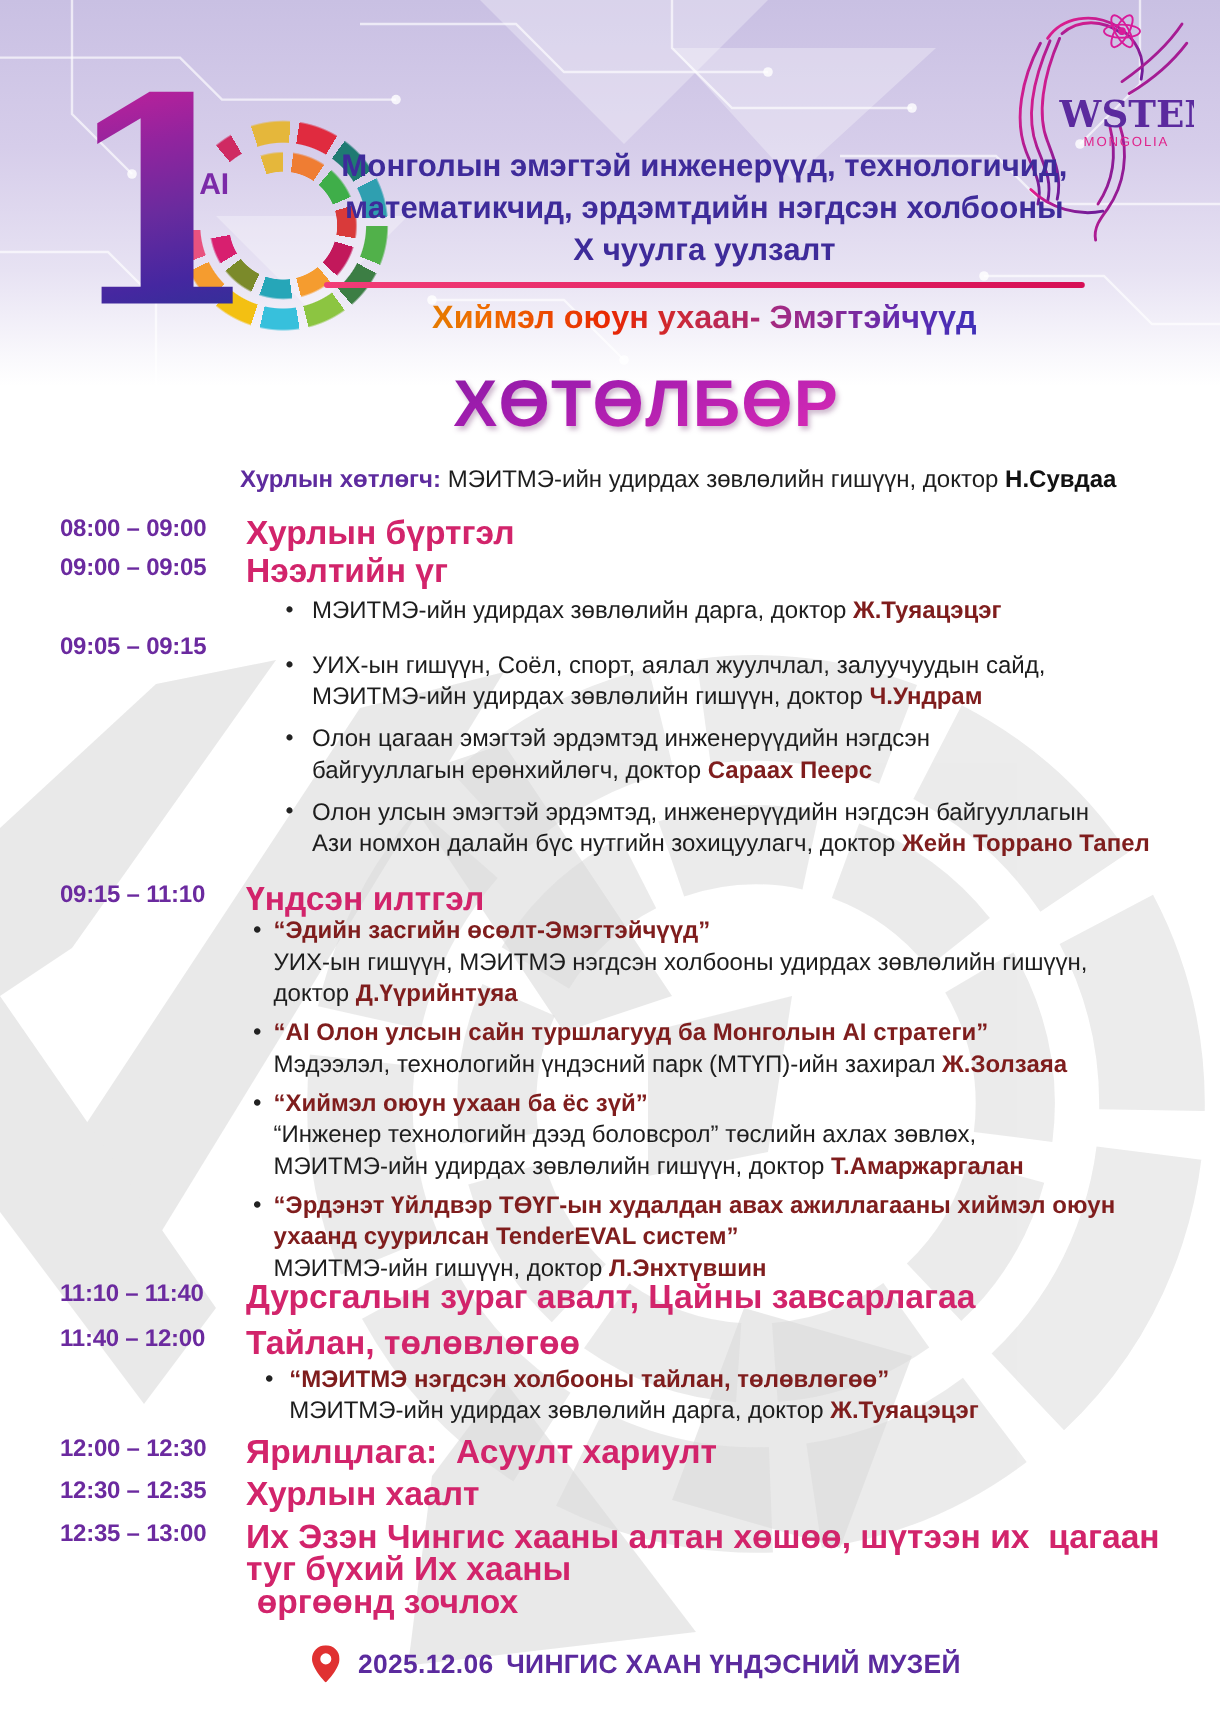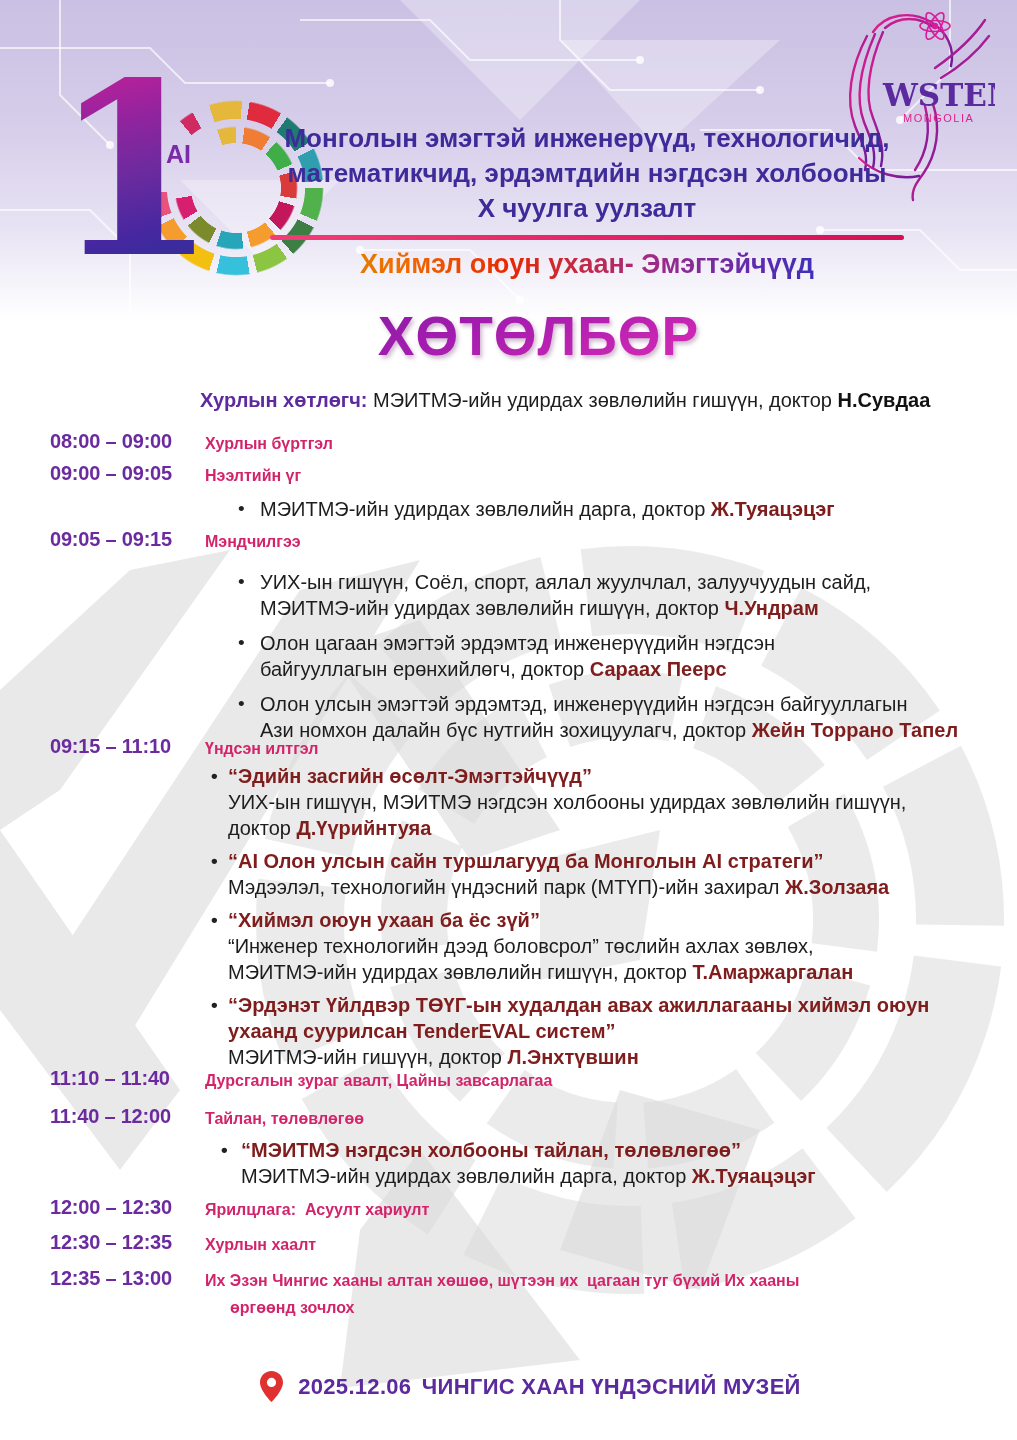--- a/index.html
+++ b/index.html
@@ -61,22 +61,22 @@
         filter:drop-shadow(2px 3px 2px rgba(90,20,90,.30));}
   .mod{position:absolute;left:200px;top:389px;font-size:20px;color:#1d1d1d;z-index:3;white-space:nowrap;}
   .mod .lbl{color:#5e2b9e;font-weight:bold;}
   .mod b{color:#111;}
 
   
   .content{position:absolute;left:0;top:0;width:1017px;height:1440px;z-index:2;}
   .row{position:absolute;left:0;width:1017px;}
   .time{position:absolute;left:50px;top:0;font-size:20px;font-weight:bold;color:#6b2a9f;letter-spacing:-.2px;white-space:nowrap;}
   .rbody{position:absolute;left:205px;top:0;width:780px;}
-  .rtitle{font-size:16px;line-height:27px;font-weight:bold;color:#d2246b;}
-  .rtitle.cont{margin-left:25px;}
+  .rtitle{font-size:28px;line-height:27px;font-weight:bold;color:#d2246b;}
+  .rtitle.cont{margin-left:9px;}
   .bullet{display:flex;}
   .dot{font-size:19px;line-height:26px;color:#222;flex:0 0 auto;}
   .dot.bd{font-weight:bold;}
   .btext{flex:1;}
   .bline{font-size:20px;line-height:26px;color:#1d1d1d;}
   .bline b{color:#7f1d1d;}
   .ind-mid{margin-left:33px;}   .ind-mid .dot{width:22px;}
   .ind-tight{margin-left:6px;}  .ind-tight .dot{width:17px;}
   .ind-rep{margin-left:16px;}   .ind-rep .dot{width:20px;}
 
@@ -205,21 +205,20 @@
               <div class="btext">
                 <div class="bline"><span>МЭИТМЭ-ийн удирдах зөвлөлийн дарга, доктор </span><b>Ж.Туяацэцэг</b></div>
               </div>
             </div>
           </div>
         </div>
       </div>
       <div class="row" style="top: 528px;">
         <div class="time">09:05 – 09:15</div>
         <div class="rbody">
-          <div class="rtitle">Мэндчилгээ</div>
           <div class="bullets ind-mid" style="margin-top: 14px;">
             <div class="bullet" style="margin-bottom: 9px;">
               <span class="dot">•</span>
               <div class="btext">
                 <div class="bline"><span>УИХ-ын гишүүн, Соёл, спорт, аялал жуулчлал, залуучуудын сайд,</span></div>
                 <div class="bline"><span>МЭИТМЭ-ийн удирдах зөвлөлийн гишүүн, доктор </span><b>Ч.Ундрам</b></div>
               </div>
             </div>
             <div class="bullet" style="margin-bottom: 9px;">
               <span class="dot">•</span>

